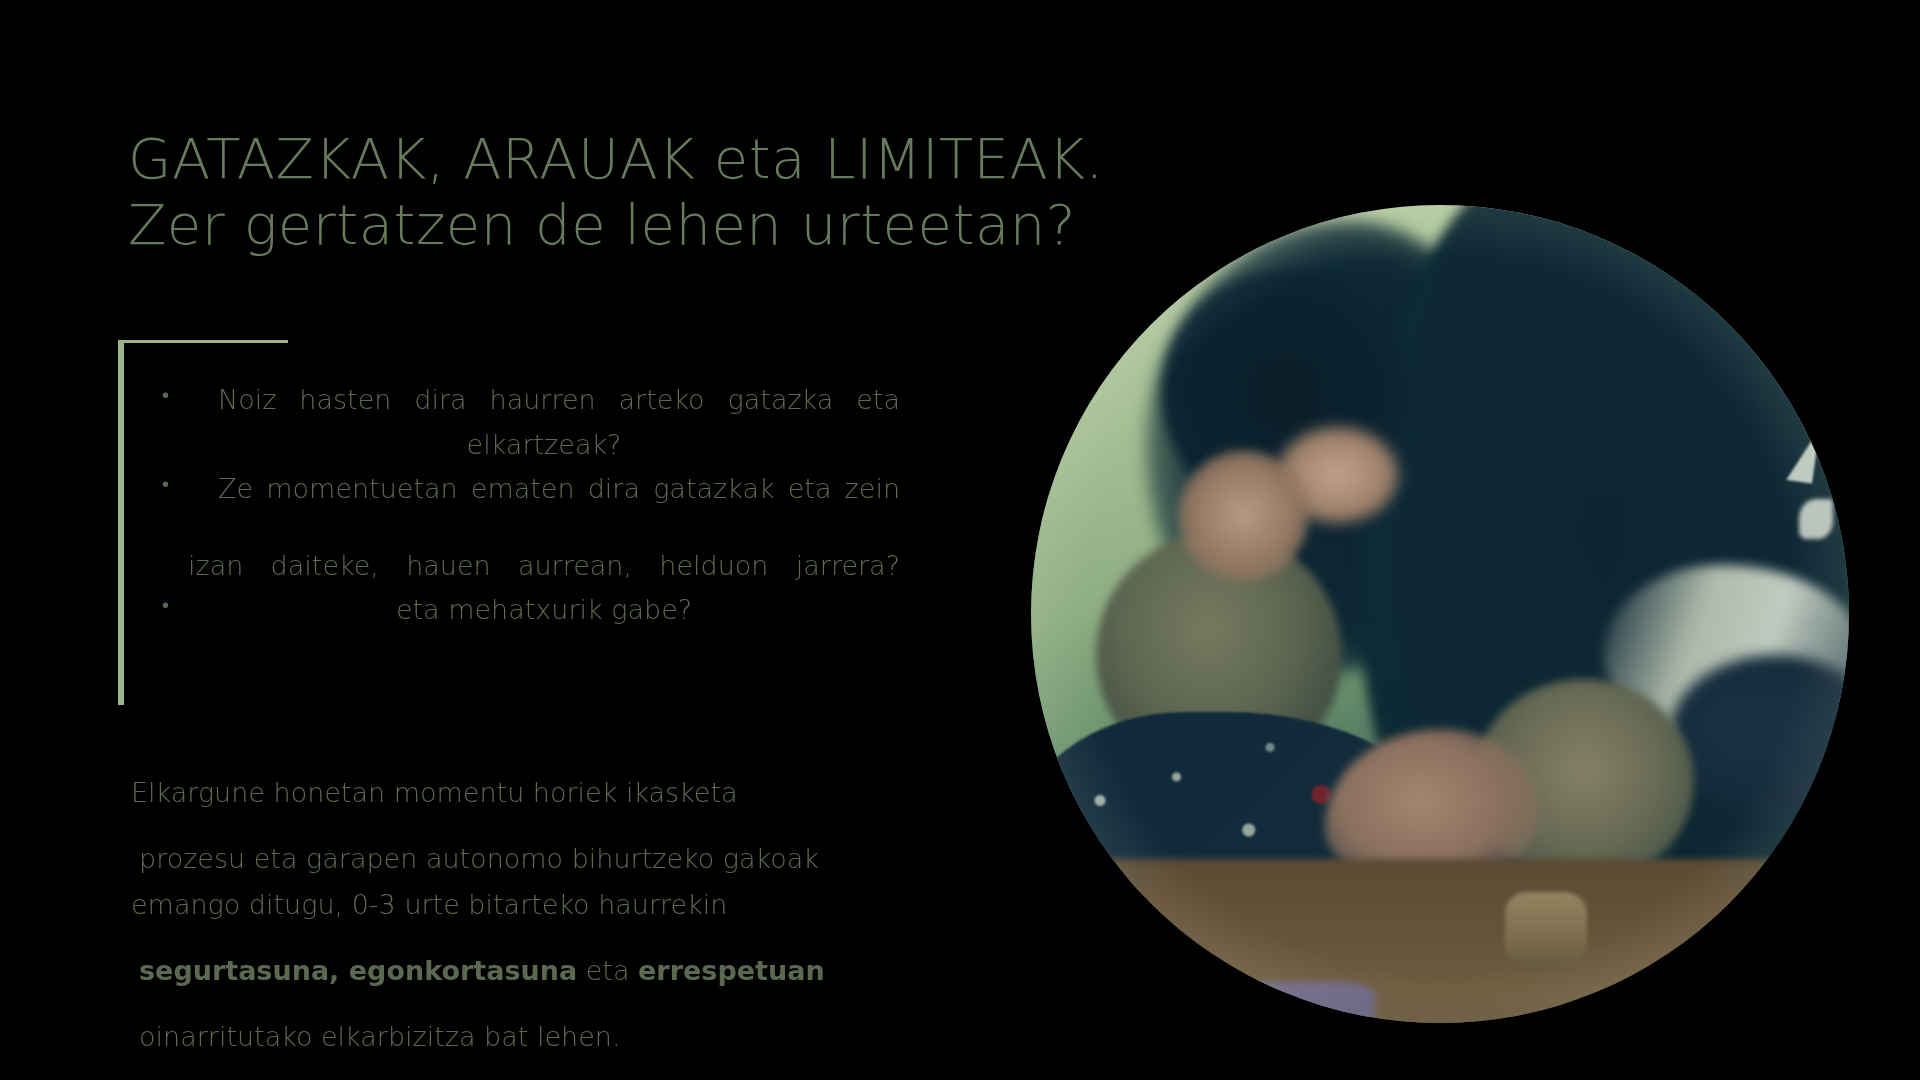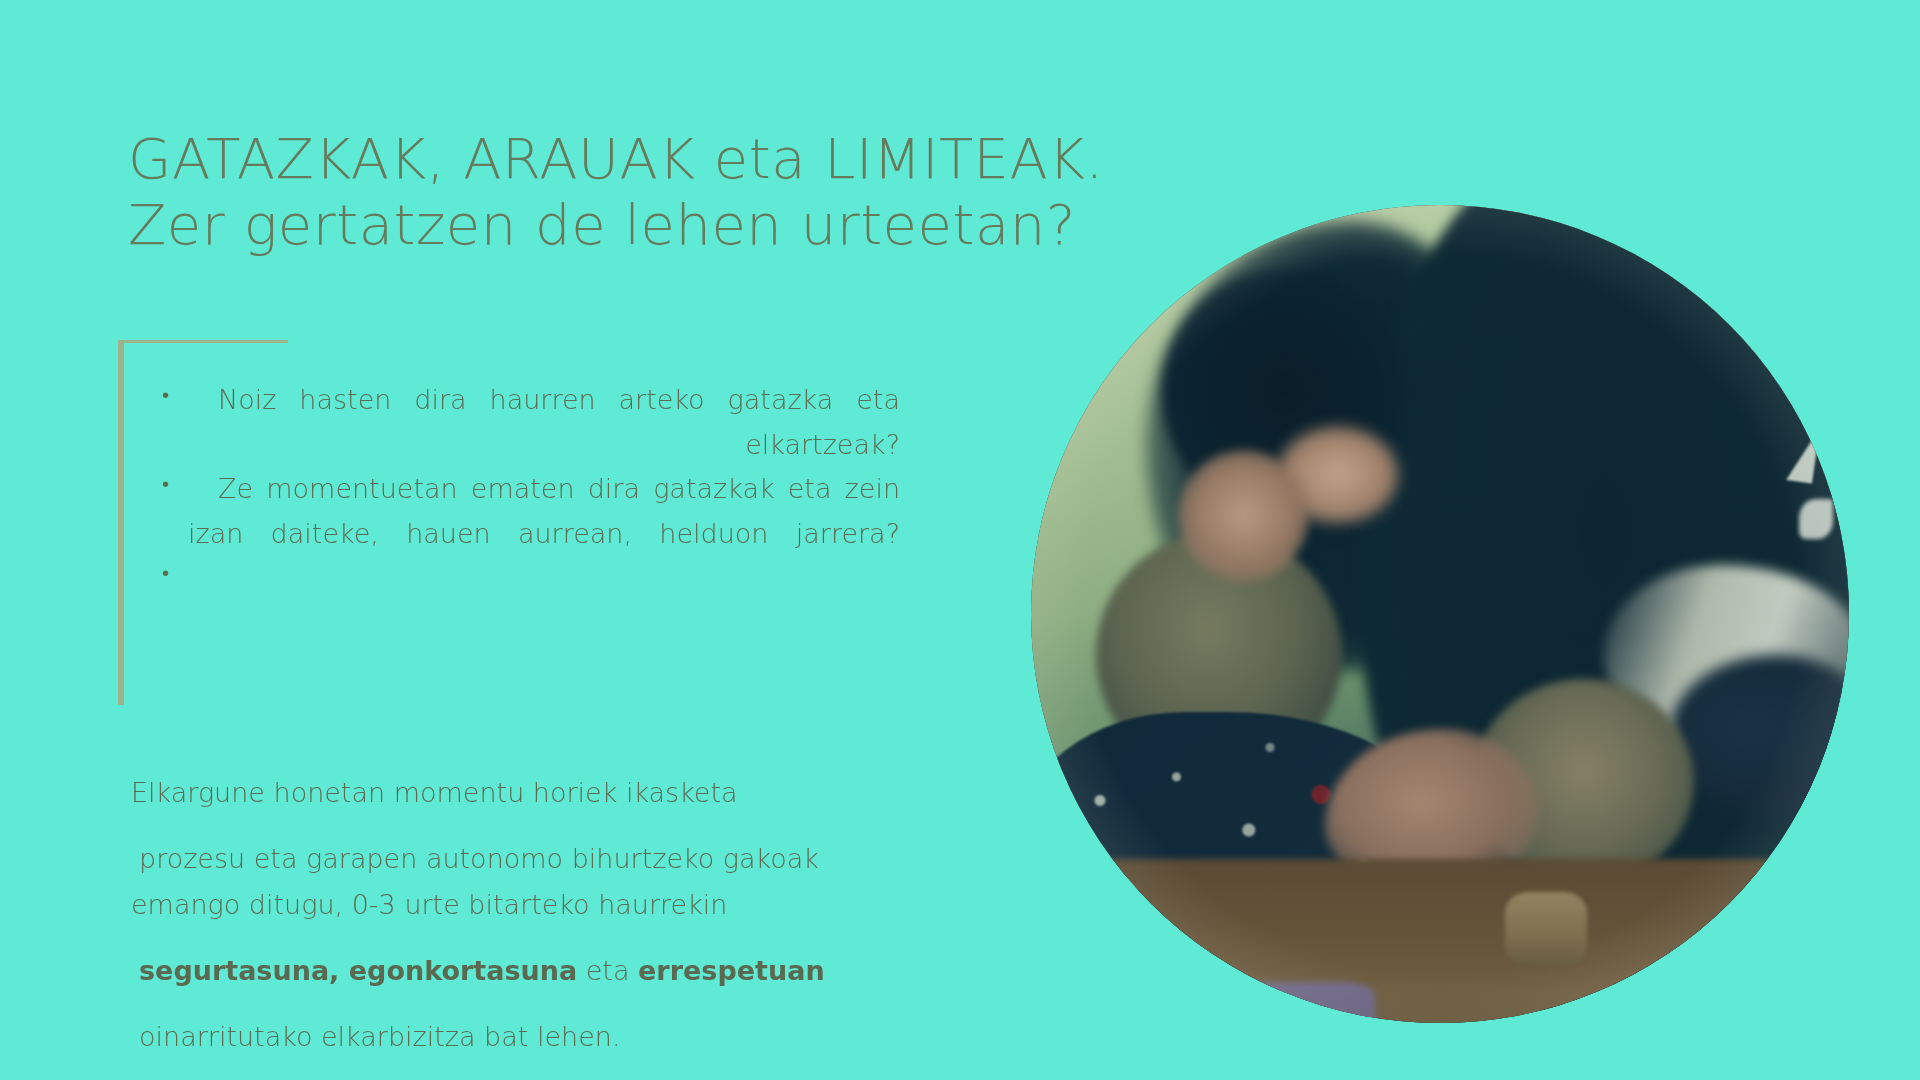--- a/index.html
+++ b/index.html
@@ -93,26 +93,27 @@
     line-height: 1.9;
   }
   ul#bullets li .l1 {
     display: block;
     text-align: justify;
     text-align-last: justify;
     margin-left: 32px;
   }
   ul#bullets li .l2 {
     display: block;
-    text-align: right;
+    text-align: center;
     padding-left: 2px;
   }
   ul#bullets li .l2.j {
     text-align: justify;
     text-align-last: justify;
+    margin-top: 32px;
   }
 
   
   #paragraph {
     position: absolute;
     left: 131px;
     top: 770px;
     width: 760px;
     font-family: "DejaVu Sans", sans-serif;
     font-weight: 300;
@@ -342,40 +343,41 @@
     background: linear-gradient(180deg, rgba(20,60,70,0.10) 0%, rgba(16,48,60,0.18) 55%, rgba(12,40,52,0.22) 100%);
   }
   
   .ph-vignette {
     background: radial-gradient(circle at 50% 50%, rgba(0,0,0,0) 62%, rgba(230,238,220,0.25) 88%, rgba(251,252,240,0.55) 100%);
   }
 </style>
 </head>
 <body>
 
-<div id="slide" style="background: #5eead4;">
+<div id="slide" style="background: #000000;">
 
   <div id="title-block">
     <div class="title-line" style="color: rgb(102, 122, 92);">GATAZKAK, ARAUAK eta LIMITEAK.</div>
     <div class="title-line" style="color: rgb(102, 122, 92);">Zer gertatzen de lehen urteetan?</div>
   </div>
 
   <div id="bullet-block">
     <div id="bracket-top" style="background: rgb(155, 180, 137);"></div>
     <div id="bracket-left" style="background: rgb(155, 180, 137);"></div>
     <ul id="bullets">
       <li>
         <span class="l1">Noiz hasten dira haurren arteko gatazka eta</span>
         <span class="l2">elkartzeak?</span>
       </li>
       <li>
         <span class="l1">Ze momentuetan ematen dira gatazkak eta zein</span>
         <span class="l2 j">izan daiteke, hauen aurrean, helduon jarrera?</span>
       </li>
       <li>
+        <span class="l2">eta mehatxurik gabe?</span>
       </li>
     </ul>
   </div>
 
   <div id="paragraph">
     <span class="pline">Elkargune honetan momentu horiek ikasketa</span>
     <span class="pline ind">prozesu eta garapen autonomo bihurtzeko  gakoak</span>
     <span class="pline">emango ditugu, 0-3 urte bitarteko haurrekin</span>
     <span class="pline ind"><b>segurtasuna, egonkortasuna</b><span> eta </span><b>errespetuan</b></span>
     <span class="pline ind">oinarritutako elkarbizitza bat lehen.</span>

